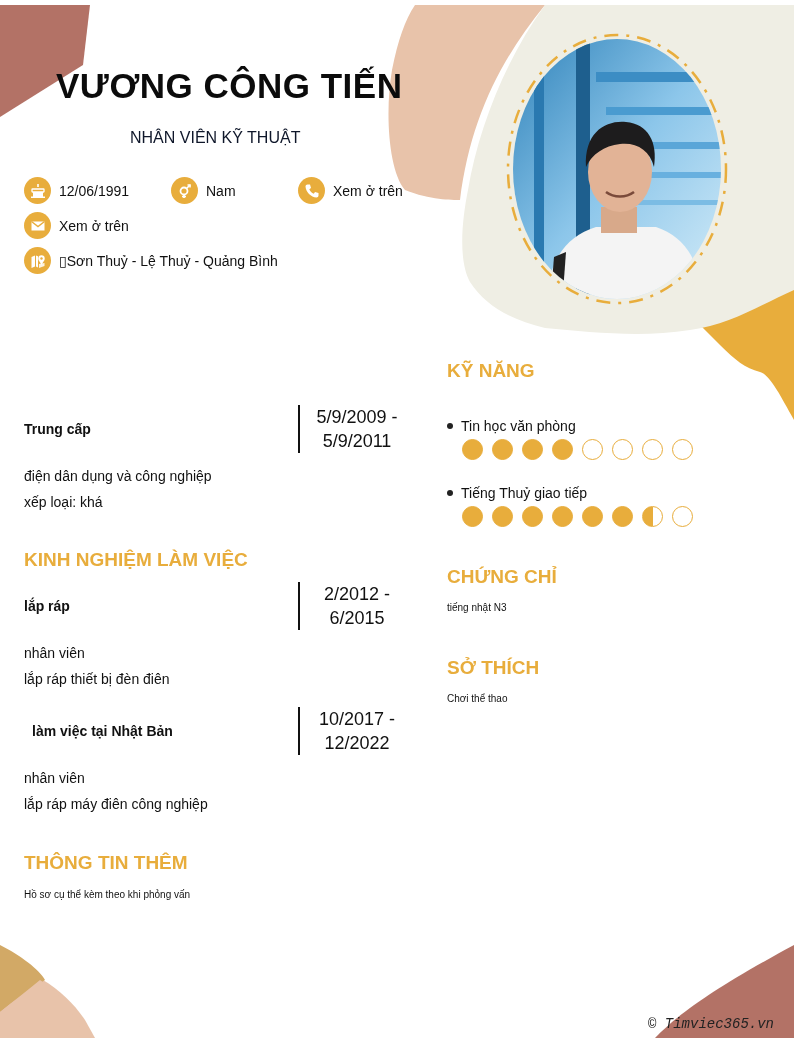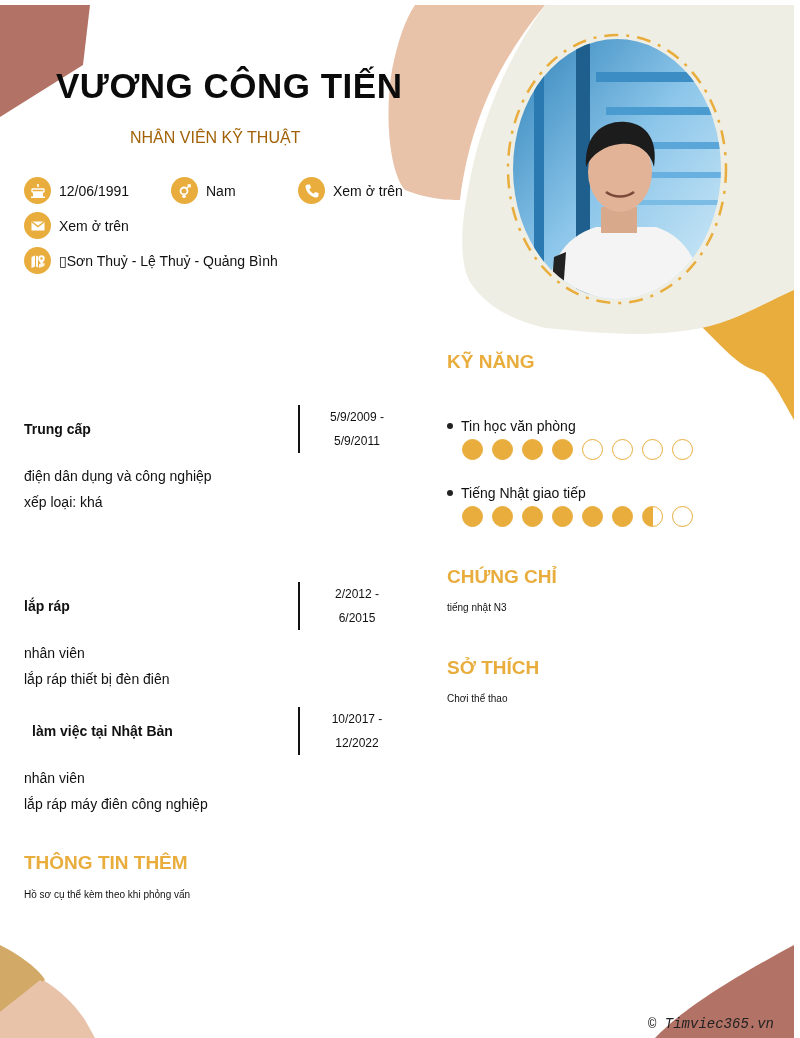--- a/index.html
+++ b/index.html
@@ -1,30 +1,30 @@
 <!DOCTYPE html>
 <html><head>
 <meta charset="utf-8">
 <style>
   * { box-sizing: border-box; margin: 0; padding: 0; }
   html, body { width: 800px; height: 1038px; background: #ffffff; overflow: hidden; }
   body { position: relative; font-family: "Liberation Sans", "DejaVu Sans", sans-serif; color: #111; }
   .page { position: absolute; left: 0; top: 0; width: 794px; height: 1038px; overflow: hidden; background: #fff; }
   .deco { position: absolute; left: 0; top: 0; }
   .name { position: absolute; left: 56px; top: 66px; font-size: 35px; font-weight: bold; letter-spacing: 0.5px; color: #0b0b0b; white-space: nowrap; }
-  .position { position: absolute; left: 130px; top: 129px; font-size: 16px; color: #a16207; white-space: nowrap; }
+  .position { position: absolute; left: 130px; top: 129px; font-size: 16px; color: #0f172a; white-space: nowrap; }
   .info-item { position: absolute; display: flex; align-items: center; font-size: 14px; color: #111; white-space: nowrap; }
   .info-icon { width: 27px; height: 27px; border-radius: 50%; background: #e8ad3c; display: flex; align-items: center; justify-content: center; margin-right: 8px; flex: 0 0 27px; }
   .info-icon svg { display: block; }
   .photo-wrap { position: absolute; left: 506px; top: 32px; width: 222px; height: 274px; }
   .section-title { position: absolute; font-size: 19px; font-weight: bold; color: #e8ad3c; white-space: nowrap; }
   .entry-title { position: absolute; font-size: 14px; font-weight: bold; color: #111; white-space: nowrap; }
   .entry-line { position: absolute; font-size: 14px; color: #111; white-space: nowrap; }
   .date-block { position: absolute; width: 110px; border-left: 2px solid #111; height: 48px; }
-  .date-block span { display: block; text-align: center; font-size: 12px; line-height: 24px; color: #111; padding-left: 6px; }
+  .date-block span { display: block; text-align: center; font-size: 18px; line-height: 24px; color: #111; padding-left: 6px; }
   .skill-name { position: absolute; font-size: 14px; color: #111; white-space: nowrap; display: flex; align-items: center; }
   .skill-name .bullet { width: 6px; height: 6px; background: #222; border-radius: 50%; margin-right: 8px; }
   .dots { position: absolute; display: flex; }
   .dot { width: 21px; height: 21px; border-radius: 50%; border: 1.5px solid #e8ad3c; margin-right: 9px; background: #fff; }
   .dot.full { background: #e8ad3c; }
   .dot.half { background: linear-gradient(90deg, #e8ad3c 50%, #ffffff 50%); }
   .plain { position: absolute; font-size: 10px; color: #111; white-space: nowrap; }
   .watermark { position: absolute; right: 20px; bottom: 6px; font-family: "Liberation Mono", "DejaVu Sans Mono", monospace; font-size: 14px; color: #222; white-space: nowrap; font-style: italic; }
 </style>
 </head>
@@ -140,60 +140,61 @@
   </div>
 
   <div class="entry-title" style="left:24px; top:421px;">Trung cấp</div>
   <div class="date-block" style="left:298px; top:405px;">
     <span>5/9/2009 -</span>
     <span>5/9/2011</span>
   </div>
   <div class="entry-line" style="left:24px; top:468px;">điện dân dụng và công nghiệp</div>
   <div class="entry-line" style="left:24px; top:494px;">xếp loại: khá</div>
 
+  <div class="section-title" style="left:24px; top:549px;">KINH NGHIỆM LÀM VIỆC</div>
 
   <div class="entry-title" style="left:24px; top:598px;">lắp ráp</div>
   <div class="date-block" style="left:298px; top:582px;">
     <span>2/2012 -</span>
     <span>6/2015</span>
   </div>
   <div class="entry-line" style="left:24px; top:645px;">nhân viên</div>
   <div class="entry-line" style="left:24px; top:671px;">lắp ráp thiết bị đèn điên</div>
 
   <div class="entry-title" style="left:32px; top:723px;">làm việc tại Nhật Bản</div>
   <div class="date-block" style="left:298px; top:707px;">
     <span>10/2017 -</span>
     <span>12/2022</span>
   </div>
   <div class="entry-line" style="left:24px; top:770px;">nhân viên</div>
   <div class="entry-line" style="left:24px; top:796px;">lắp ráp máy điên công nghiệp</div>
 
   <div class="section-title" style="left:24px; top:852px;">THÔNG TIN THÊM</div>
   <div class="plain" style="left:24px; top:889px;">Hồ sơ cụ  thể kèm theo khi phỏng vấn</div>
 
-  <div class="section-title" style="left:447px; top:351px;">KỸ NĂNG</div>
+  <div class="section-title" style="left:447px; top:360px;">KỸ NĂNG</div>
 
   <div class="skill-name" style="left:447px; top:418px;">
     <span class="bullet"></span>
     <span>Tin học văn phòng</span>
   </div>
   <div class="dots" style="left:462px; top:439px;">
     <span class="dot full"></span>
     <span class="dot full"></span>
     <span class="dot full"></span>
     <span class="dot full"></span>
     <span class="dot"></span>
     <span class="dot"></span>
     <span class="dot"></span>
     <span class="dot"></span>
   </div>
 
   <div class="skill-name" style="left:447px; top:485px;">
     <span class="bullet"></span>
-    <span>Tiếng Nhật giao tiếp</span>
+    <span>Tiếng Thuỷ giao tiếp</span>
   </div>
   <div class="dots" style="left:462px; top:506px;">
     <span class="dot full"></span>
     <span class="dot full"></span>
     <span class="dot full"></span>
     <span class="dot full"></span>
     <span class="dot full"></span>
     <span class="dot full"></span>
     <span class="dot half"></span>
     <span class="dot"></span>

